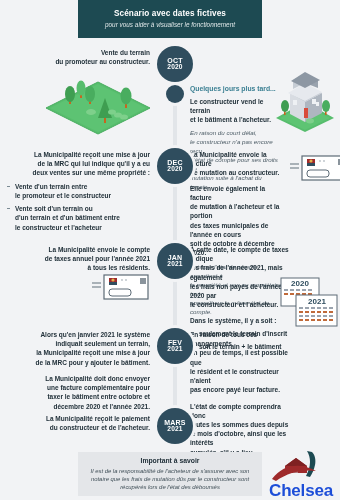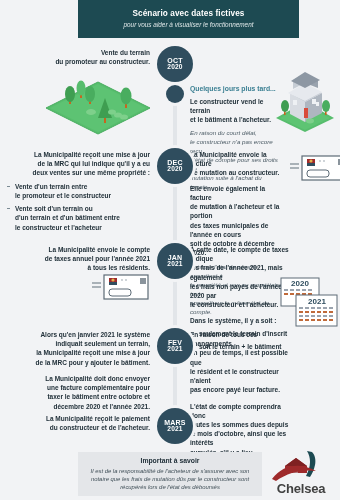--- a/index.html
+++ b/index.html
@@ -6,21 +6,21 @@
   html, body {
     width: 340px; height: 500px;
     background: #f2f3f5;
     font-family: "Liberation Sans", sans-serif;
     overflow: hidden;
   }
   .page { position: relative; width: 340px; height: 500px; background: #f2f3f5; }
 
   
   .header {
-    position: absolute; left: 78px; top: 0; width: 221px; height: 38px;
+    position: absolute; left: 78px; top: 0; width: 184px; height: 38px;
     background: #1d4a52; display: flex; flex-direction: column;
     align-items: center; justify-content: center; padding: 4px 6px;
   }
   .header-title {
     color: #ffffff; font-size: 8.2px; font-weight: bold; letter-spacing: .1px;
     line-height: 1.1; text-align: center;
   }
   .header-sub {
     color: #dfe7e8; font-size: 6.4px; font-style: italic; line-height: 1.2;
     text-align: center; margin-top: 3px;
@@ -88,21 +88,21 @@
     position: absolute; left: 78px; top: 452px; width: 184px; height: 44px;
     background: #e4e6e9; display: flex; flex-direction: column;
     align-items: center; justify-content: center; padding: 4px 7px;
   }
   .foot-title { font-size: 6.8px; font-weight: bold; color: #22313a; margin-bottom: 3px; }
   .foot-text { font-size: 5.9px; font-style: italic; color: #3d4c55; line-height: 1.38; text-align: center; }
 
   .logo { position: absolute; left: 268px; top: 450px; width: 66px; height: 48px; }
   .logo-word {
     position: absolute; left: 0; top: 31px; width: 66px; text-align: center;
-    font-size: 13px; font-weight: bold; color: #404040; letter-spacing: -.2px;
+    font-size: 17px; font-weight: bold; color: #1d4ed8; letter-spacing: -.2px;
   }
 </style>
 </head>
 <body>
 
 <div class="page">
 
   <div class="header">
     <div class="header-title">Scénario avec dates fictives</div>
     <div class="header-sub">pour vous aider à visualiser le fonctionnement</div>

